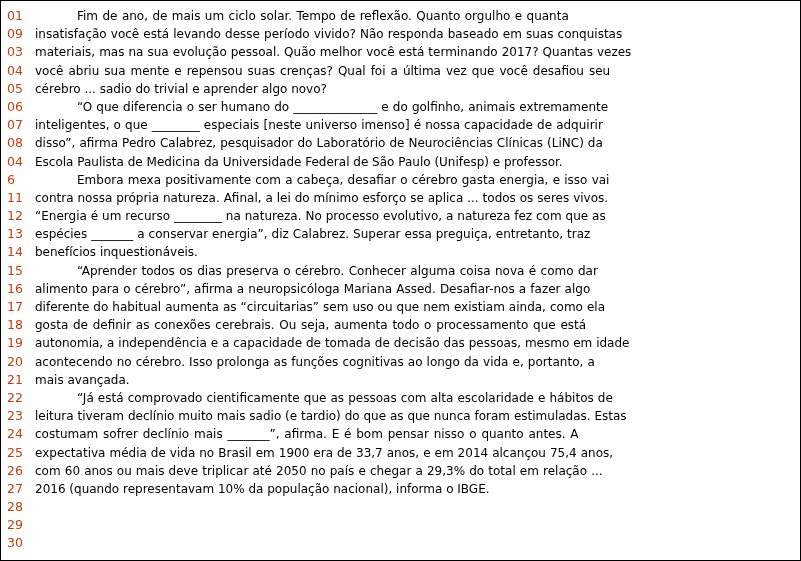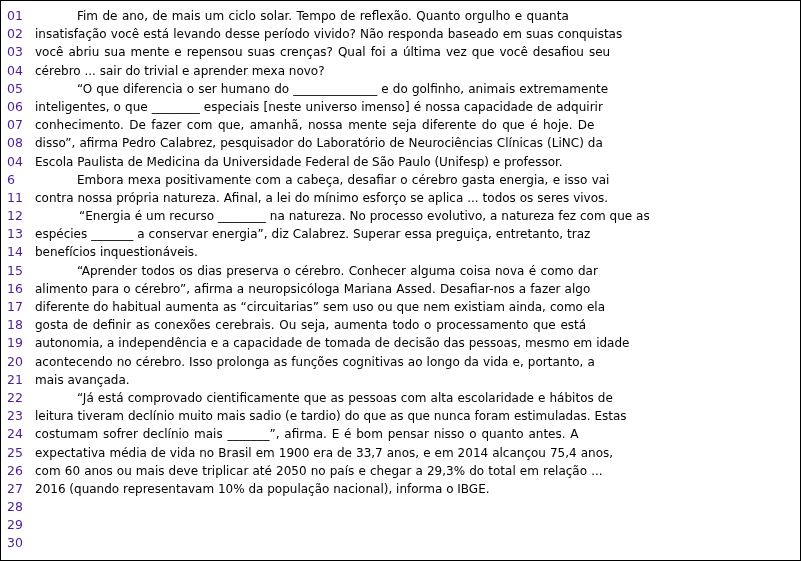--- a/index.html
+++ b/index.html
@@ -27,21 +27,21 @@
   }
   .gutter {
     width: 34px;
     flex: 0 0 34px;
     padding-left: 6px;
     box-sizing: border-box;
   }
   .gutter .ln {
     font-size: 12.5px;
     line-height: 18.2px;
-    color: #4c1d95;
+    color: #c2410c;
     text-align: left;
     font-family: "DejaVu Sans", sans-serif;
     height: 18.2px;
   }
   .text-col {
     flex: 1 1 auto;
     padding-right: 8px;
     box-sizing: border-box;
   }
   .line {
@@ -62,21 +62,21 @@
     width: 42px;
   }
 </style>
 </head>
 <body>
 
 <div id="page">
   <div class="doc-body">
     <div class="gutter" id="gutter">
         <div class="ln">01</div>
-        <div class="ln">02</div>
+        <div class="ln">09</div>
         <div class="ln">03</div>
         <div class="ln">04</div>
         <div class="ln">05</div>
         <div class="ln">06</div>
         <div class="ln">07</div>
         <div class="ln">08</div>
         <div class="ln">04</div>
         <div class="ln">6</div>
         <div class="ln">11</div>
         <div class="ln">12</div>
@@ -95,30 +95,30 @@
         <div class="ln">25</div>
         <div class="ln">26</div>
         <div class="ln">27</div>
         <div class="ln">28</div>
         <div class="ln">29</div>
         <div class="ln">30</div>
       </div>
     <div class="text-col" id="textcol">
         <div class="line just" style="word-spacing: 0.6px;"><span class="indent"></span><span>Fim de ano, de mais um ciclo solar. Tempo de reflexão. Quanto orgulho e quanta</span></div>
         <div class="line just" style="word-spacing: 0.3px;"><span>insatisfação você está levando desse período vivido? Não responda baseado em suas conquistas</span></div>
+        <div class="line just" style="word-spacing: 0.2px;"><span>materiais, mas na sua evolução pessoal. Quão melhor você está terminando 2017? Quantas vezes</span></div>
         <div class="line just" style="word-spacing: 1.2px;"><span>você abriu sua mente e repensou suas crenças? Qual foi a última vez que você desafiou seu</span></div>
-        <div class="line just"><span>cérebro ... sair do trivial e aprender mexa novo?</span></div>
+        <div class="line just"><span>cérebro ... sadio do trivial e aprender algo novo?</span></div>
         <div class="line just" style="word-spacing: 0.3px;"><span class="indent"></span><span>“O que diferencia o ser humano do ______________ e do golfinho, animais extremamente</span></div>
         <div class="line just" style="word-spacing: 0.3px;"><span>inteligentes, o que ________ especiais [neste universo imenso] é nossa capacidade de adquirir</span></div>
-        <div class="line just" style="word-spacing: 1.6px;"><span>conhecimento. De fazer com que, amanhã, nossa mente seja diferente do que é hoje. De</span></div>
         <div class="line just" style="word-spacing: 0.2px;"><span>disso”, afirma Pedro Calabrez, pesquisador do Laboratório de Neurociências Clínicas (LiNC) da</span></div>
         <div class="line just"><span>Escola Paulista de Medicina da Universidade Federal de São Paulo (Unifesp) e professor.</span></div>
         <div class="line just" style="word-spacing: 0.4px;"><span class="indent"></span><span>Embora mexa positivamente com a cabeça, desafiar o cérebro gasta energia, e isso vai</span></div>
         <div class="line just" style="word-spacing: 0.1px;"><span>contra nossa própria natureza. Afinal, a lei do mínimo esforço se aplica ... todos os seres vivos.</span></div>
-        <div class="line just" style="word-spacing: 0.1px; margin-left: 44px;"><span>“Energia é um recurso ________ na natureza. No processo evolutivo, a natureza fez com que as</span></div>
+        <div class="line just" style="word-spacing: 0.1px;"><span>“Energia é um recurso ________ na natureza. No processo evolutivo, a natureza fez com que as</span></div>
         <div class="line just" style="word-spacing: 0.2px;"><span>espécies _______ a conservar energia”, diz Calabrez. Superar essa preguiça, entretanto, traz</span></div>
         <div class="line just"><span>benefícios inquestionáveis.</span></div>
         <div class="line just" style="word-spacing: 0.6px;"><span class="indent"></span><span>“Aprender todos os dias preserva o cérebro. Conhecer alguma coisa nova é como dar</span></div>
         <div class="line just" style="word-spacing: 0.3px;"><span>alimento para o cérebro”, afirma a neuropsicóloga Mariana Assed. Desafiar-nos a fazer algo</span></div>
         <div class="line just" style="word-spacing: 0.2px;"><span>diferente do habitual aumenta as “circuitarias” sem uso ou que nem existiam ainda, como ela</span></div>
         <div class="line just" style="word-spacing: 0.9px;"><span>gosta de definir as conexões cerebrais. Ou seja, aumenta todo o processamento que está</span></div>
         <div class="line just" style="word-spacing: 0.1px;"><span>autonomia, a independência e a capacidade de tomada de decisão das pessoas, mesmo em idade</span></div>
         <div class="line just" style="word-spacing: 0.3px;"><span>acontecendo no cérebro. Isso prolonga as funções cognitivas ao longo da vida e, portanto, a</span></div>
         <div class="line just"><span>mais avançada.</span></div>
         <div class="line just" style="word-spacing: 0.3px;"><span class="indent"></span><span>“Já está comprovado cientificamente que as pessoas com alta escolaridade e hábitos de</span></div>

